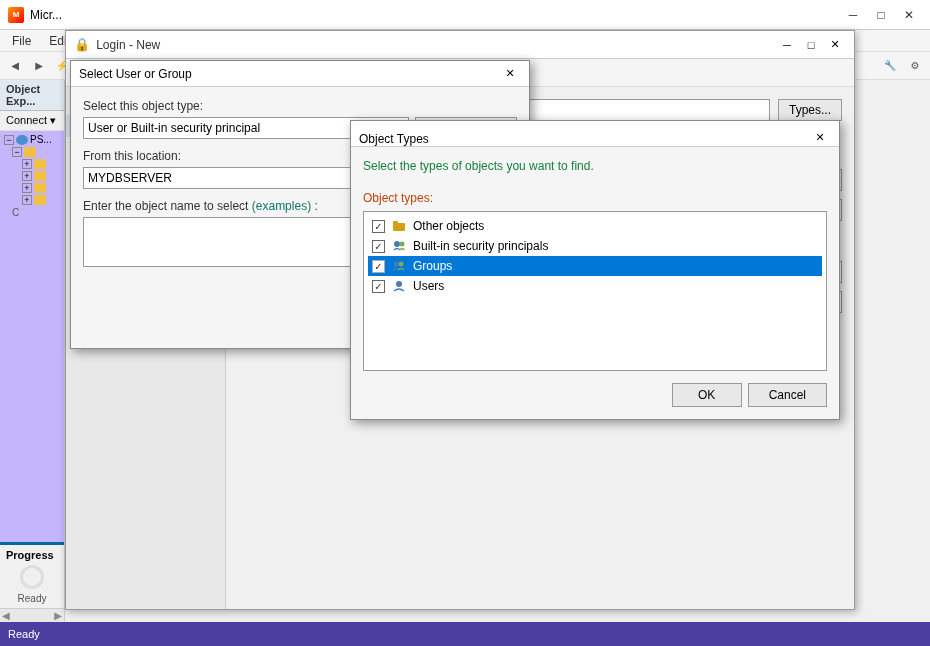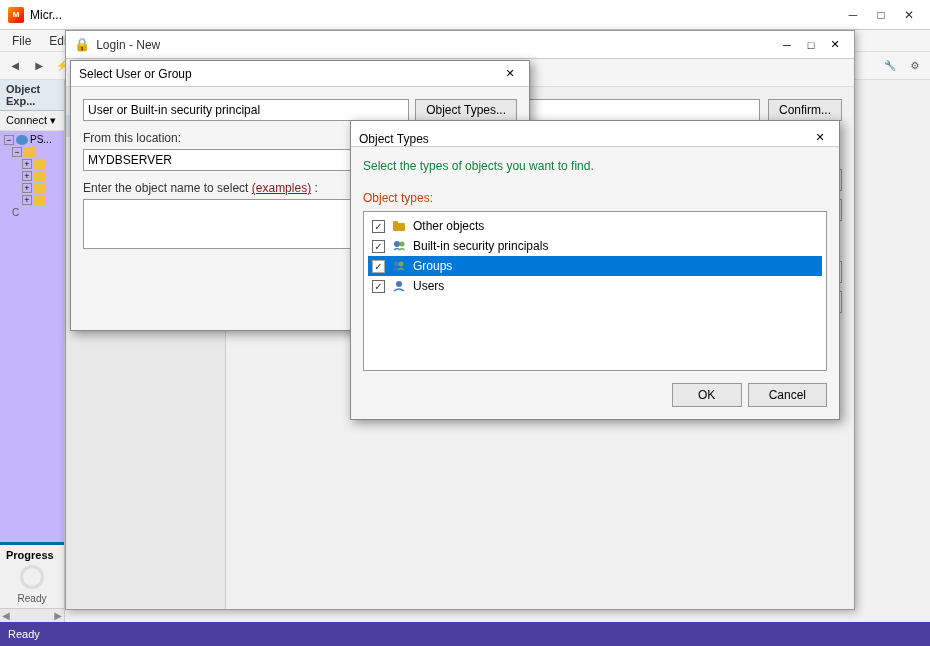--- a/index.html
+++ b/index.html
@@ -421,22 +421,21 @@
       height: 50px;
       border: 1px solid #999;
       background: white;
       resize: none;
       font-size: 12px;
       padding: 2px 4px;
       margin-bottom: 8px;
     }
 
     .su-link {
-      color: #7f1d1d;
-      text-decoration: underline;
+      color: #0f766e;
       cursor: pointer;
     }
 
     .su-footer {
       display: flex;
       justify-content: flex-end;
       padding: 4px 0;
     }
 
     
@@ -732,21 +731,21 @@
       <div class="nav-item">
         <div class="nav-icon">⚙</div>
         <span>Status</span>
       </div>
     </div>
 
     <div class="login-form">
       <div class="form-row">
         <label class="form-label">Login name:</label>
         <input type="text" class="form-input" style="">
-        <button class="search-btn">Confirm...</button>
+        <button class="search-btn">Types...</button>
       </div>
 
       <div class="radio-row">
         <input type="radio" name="auth" checked="" style="">
         <label>Windows authentication</label>
       </div>
 
       <div class="radio-row">
         <input type="radio" name="auth" style="">
         <label>SQL Server authentication</label>
@@ -780,20 +779,21 @@
 
 <div class="select-user-dialog">
 
   <div class="select-user-titlebar">
     <span>Select User or Group</span>
     <button class="dialog-btn close">✕</button>
   </div>
 
   <div class="select-user-body">
     
+    <div class="su-label">Select this object type:</div>
     <div class="su-row">
       <input type="text" class="su-input" value="User or Built-in security principal" style="">
       <button class="su-btn">Object Types...</button>
     </div>
 
     <div class="su-label">From this location:</div>
     <div class="su-row">
       <input type="text" class="su-input" value="MYDBSERVER" style="">
       <button class="su-btn">Browse...</button>
     </div>

